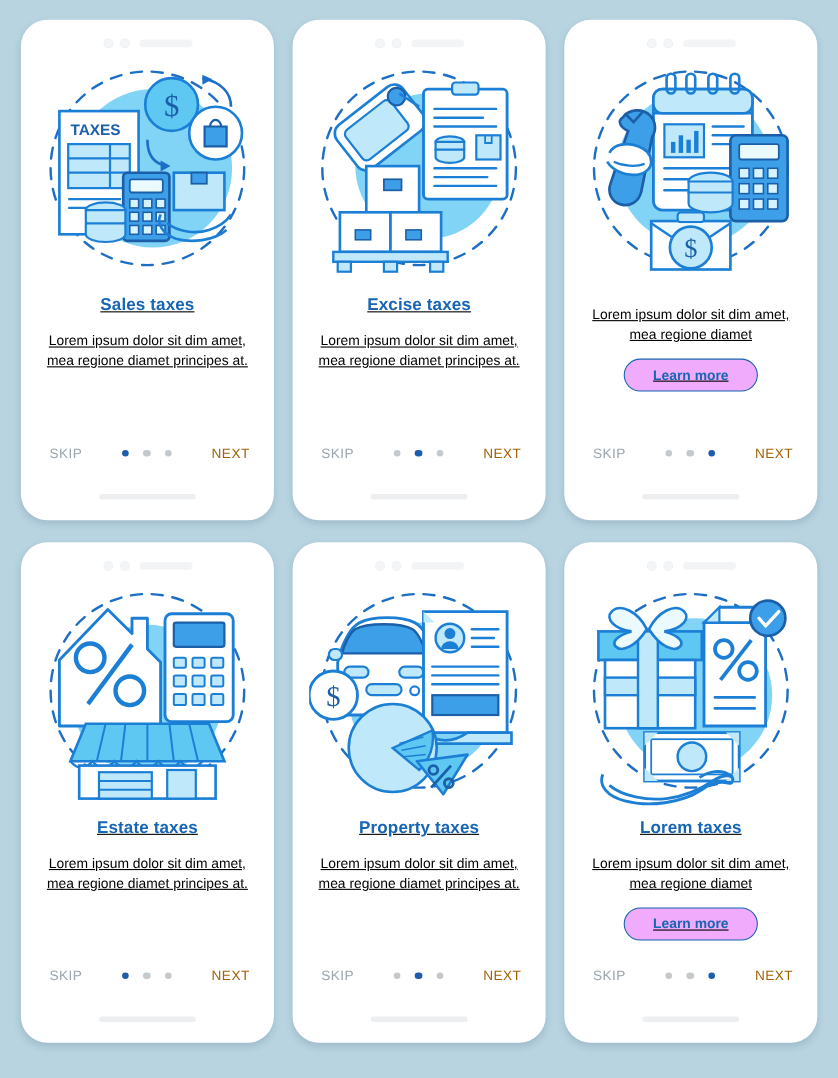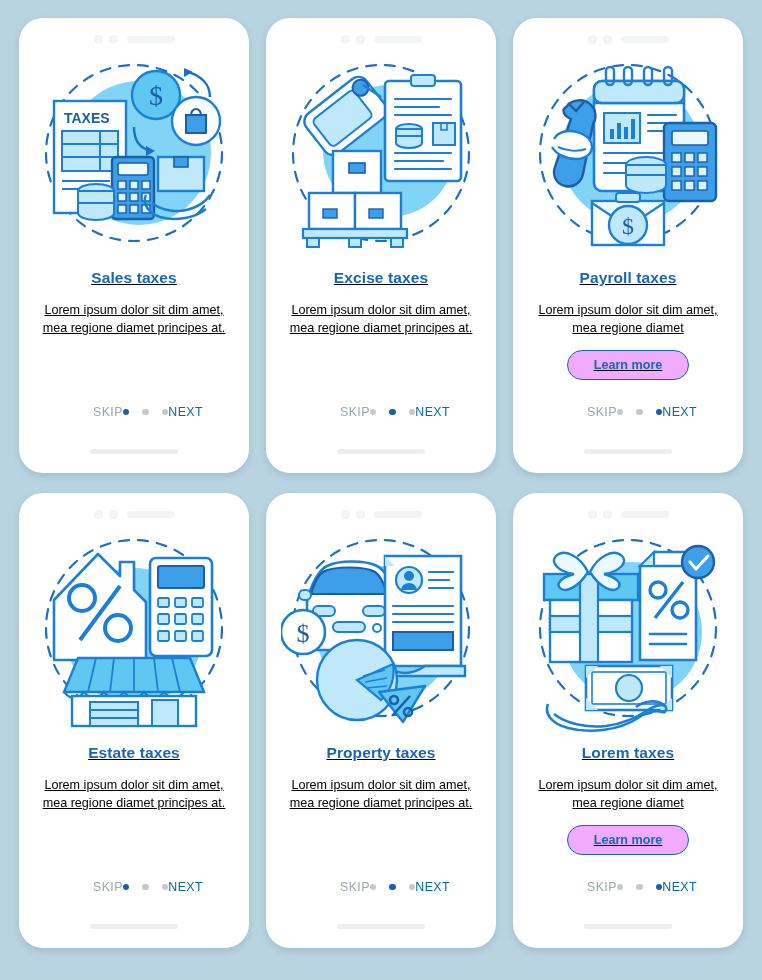--- a/index.html
+++ b/index.html
@@ -84,27 +84,26 @@
     border-radius: 20px;
     padding: 7px 26px;
     cursor: pointer;
     font-family: "Liberation Sans", sans-serif;
   }
   
   .nav {
     margin-top: auto;
     display: flex;
     align-items: center;
-    justify-content: flex-start;
+    justify-content: space-between;
     padding: 0 22px 0 26px;
     height: 34px;
-    margin-left: 48px;
   }
   .skip { color: #9aa6ad; font-size: 12.4px; letter-spacing: .4px; }
-  .next { color: #0369a1; font-size: 12.4px; letter-spacing: .4px; }
+  .next { color: #a16207; font-size: 12.4px; letter-spacing: .4px; }
   .pips { display: flex; gap: 13px; align-items: center; }
   .pip { width: 6.5px; height: 6.5px; border-radius: 50%; background: #c3c9cd; }
   .pip.on { background: #1d5dad; }
   
   .home-wrap { height: 44px; display:flex; align-items:center; justify-content:center; }
   .home-bar { width: 88px; height: 5px; border-radius: 3px; background: #eceef0; }
 </style>
 </head>
 <body>
 
@@ -316,21 +315,20 @@
         </g>
 
         <rect x="64" y="148" width="72" height="44" fill="#fff" stroke="#1c7fd6" stroke-width="2.4"></rect>
         <rect x="88" y="140" width="24" height="9" rx="3" fill="#bfe9fb" stroke="#1c7fd6" stroke-width="2"></rect>
         <path d="M64 150l36 24 36-24" fill="#eafaff" stroke="#1c7fd6" stroke-width="2.2"></path>
         <circle cx="100" cy="172" r="19" fill="#bfe9fb" stroke="#1c7fd6" stroke-width="2.4"></circle>
         <text x="100" y="181" text-anchor="middle" font-family="Liberation Serif, serif" font-size="24" fill="#1a5fa8">$</text>
       </svg>
     </div>
     <div class="txt">
-      <div class="title">Payroll taxes</div>
       <div class="body">Lorem ipsum dolor sit dim amet, mea regione diamet</div>
       <div class="learn-wrap">
         <button class="learn">Learn more</button>
       </div>
     </div>
     <div class="nav">
       <span class="skip">SKIP</span>
       <span class="pips">
         <span class="pip"></span>
         <span class="pip"></span>

